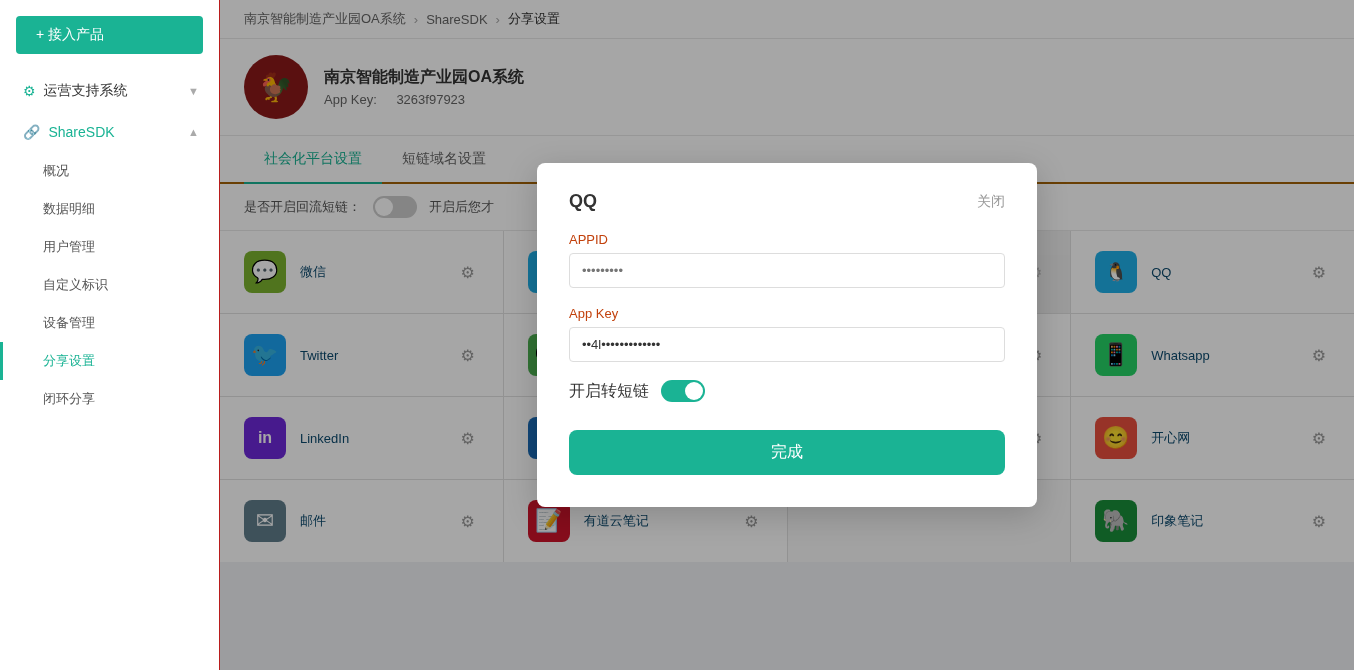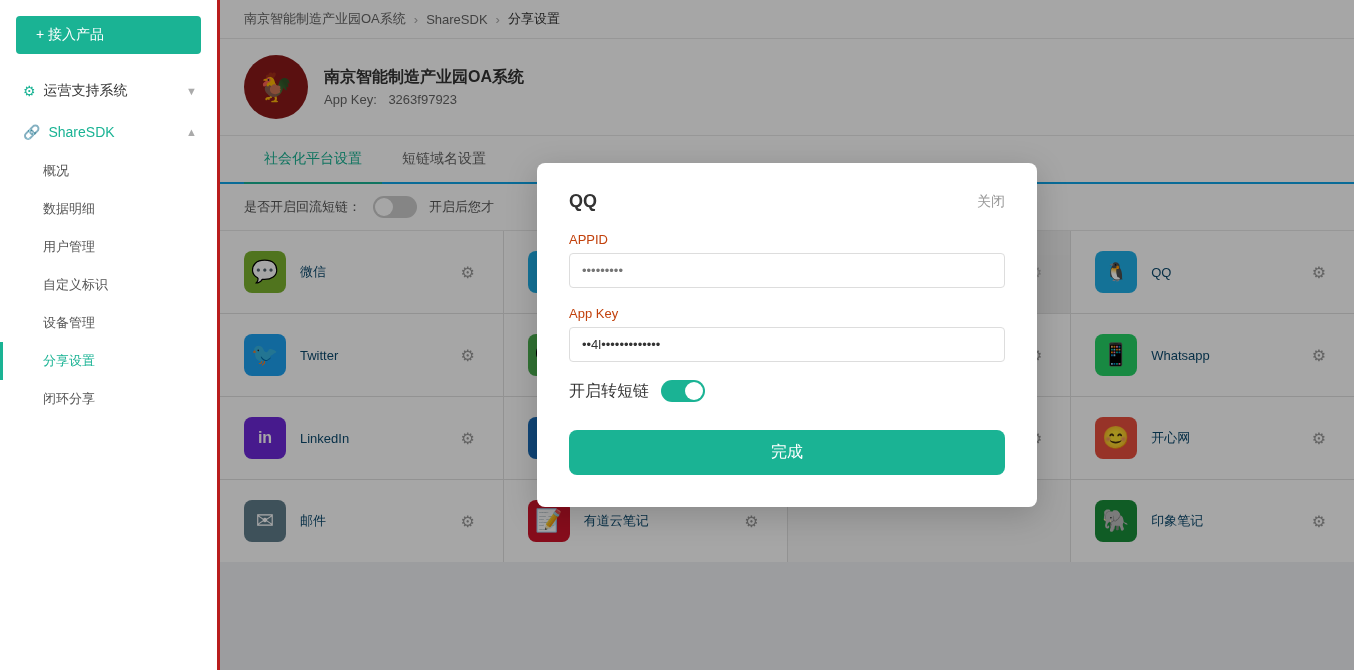--- a/index.html
+++ b/index.html
@@ -2,21 +2,21 @@
 <html><head>
   <meta charset="utf-8">
   <style>
     * { box-sizing: border-box; margin: 0; padding: 0; }
     body { font-family: -apple-system, BlinkMacSystemFont, "Segoe UI", sans-serif; background: #f0f2f5; display: flex; height: 670px; overflow: hidden; }
 
     
     .sidebar {
       width: 220px;
       background: #fff;
-      border-right: 3px solid #b91c1c;
+      border-right: 1px solid #b91c1c;
       display: flex;
       flex-direction: column;
       flex-shrink: 0;
     }
     .sidebar-add-btn {
       margin: 16px;
       background: #1ab394;
       color: #fff;
       border: none;
       border-radius: 4px;
@@ -98,21 +98,21 @@
     }
     .app-info { display: flex; flex-direction: column; gap: 4px; }
     .app-name { font-size: 16px; font-weight: 600; color: #333; }
     .app-key { font-size: 13px; color: #666; }
 
     
     .tab-bar {
       background: #fff;
       padding: 0 24px;
       display: flex;
-      border-bottom: 2px solid #0ea5e9;
+      border-bottom: 2px solid #a16207;
     }
     .tab-item {
       padding: 14px 20px;
       font-size: 14px;
       color: #666;
       cursor: pointer;
       border-bottom: 2px solid transparent;
       margin-bottom: -2px;
     }
     .tab-item.active { color: #1ab394; border-bottom-color: #1ab394; }
@@ -313,21 +313,21 @@
     <span class="breadcrumb-sep">›</span>
     <span class="breadcrumb-active">分享设置</span>
   </div>
 
   <div class="app-header">
     <div class="app-logo">🐓</div>
     <div class="app-info">
       <div class="app-name">南京智能制造产业园OA系统</div>
       <div class="app-key">
         <span>App Key:</span>
-        <span style="margin-left:8px;text-align:center;">3263f97923</span>
+        <span style="margin-left:16px;text-align:center;">3263f97923</span>
       </div>
     </div>
   </div>
 
   <div class="tab-bar">
     <div class="tab-item active">社会化平台设置</div>
     <div class="tab-item">短链域名设置</div>
   </div>
 
   <div class="short-link-bar">

